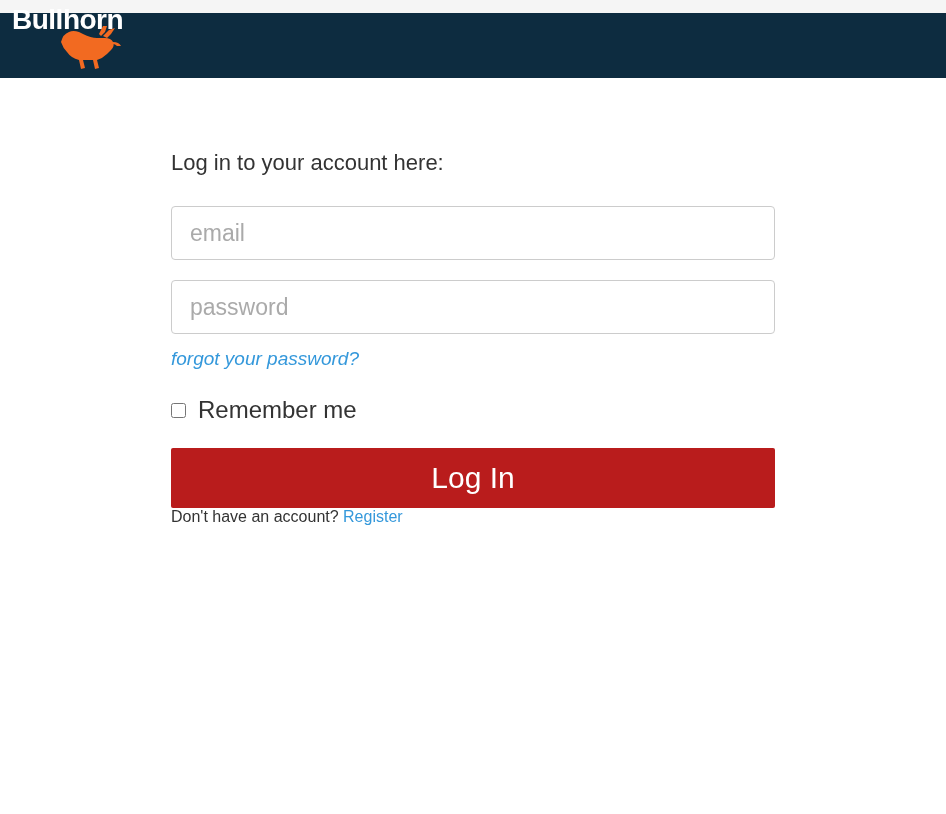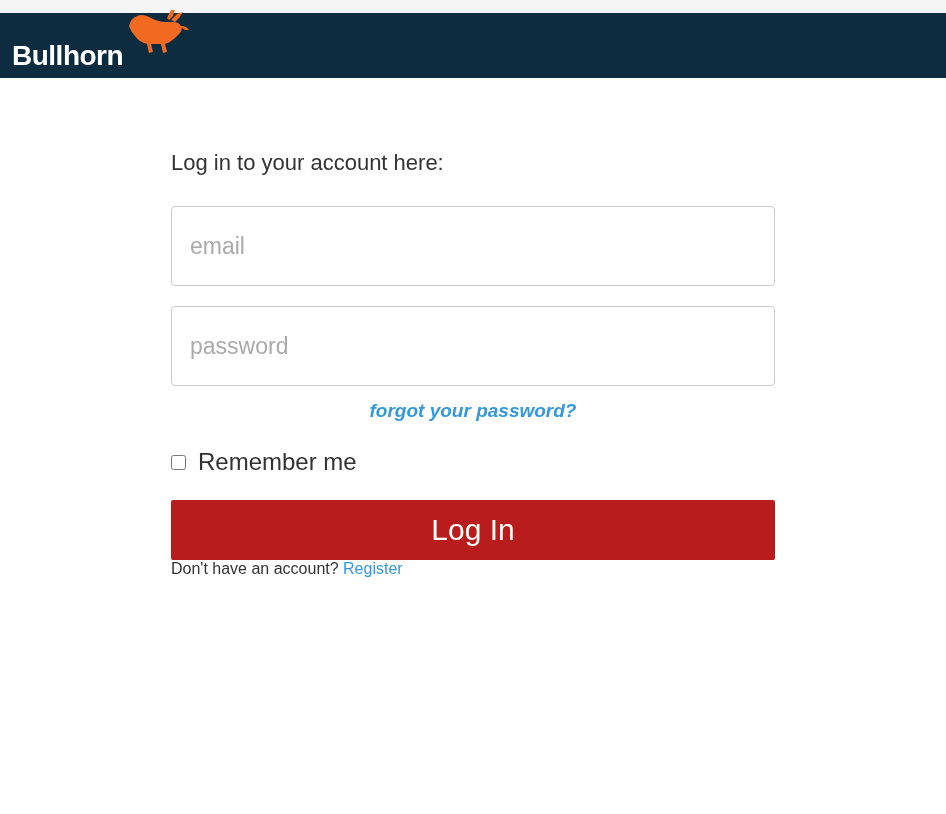--- a/index.html
+++ b/index.html
@@ -20,20 +20,21 @@
       background: #0d2c40;
       height: 65px;
       display: flex;
       align-items: center;
       padding-left: 12px;
     }
     .logo {
       display: flex;
       align-items: flex-end;
       position: relative;
+      flex-direction: column;
     }
     .logo-text {
       color: #fff;
       font-size: 28px;
       font-weight: bold;
       letter-spacing: -0.5px;
     }
     .logo-bull {
       position: relative;
       top: -12px;
@@ -45,37 +46,36 @@
       padding-top: 72px;
     }
     .heading {
       font-size: 22px;
       color: #333;
       font-weight: normal;
       margin-bottom: 30px;
     }
     .input-field {
       width: 100%;
-      height: 80px;
+      height: 54px;
       border: 1px solid #ccc;
       border-radius: 4px;
       padding: 0 18px;
       font-size: 23px;
       color: #333;
       margin-bottom: 20px;
       outline: none;
     }
     .input-field::placeholder {
       color: #aaa;
     }
     .forgot-link {
-      text-align: center;
+      text-align: left;
       margin-top: -6px;
       margin-bottom: 26px;
-      font-weight: bold;
     }
     .forgot-link a {
       color: #3498db;
       font-style: italic;
       text-decoration: none;
       font-size: 19px;
     }
     .remember-wrap {
       display: flex;
       align-items: center;

